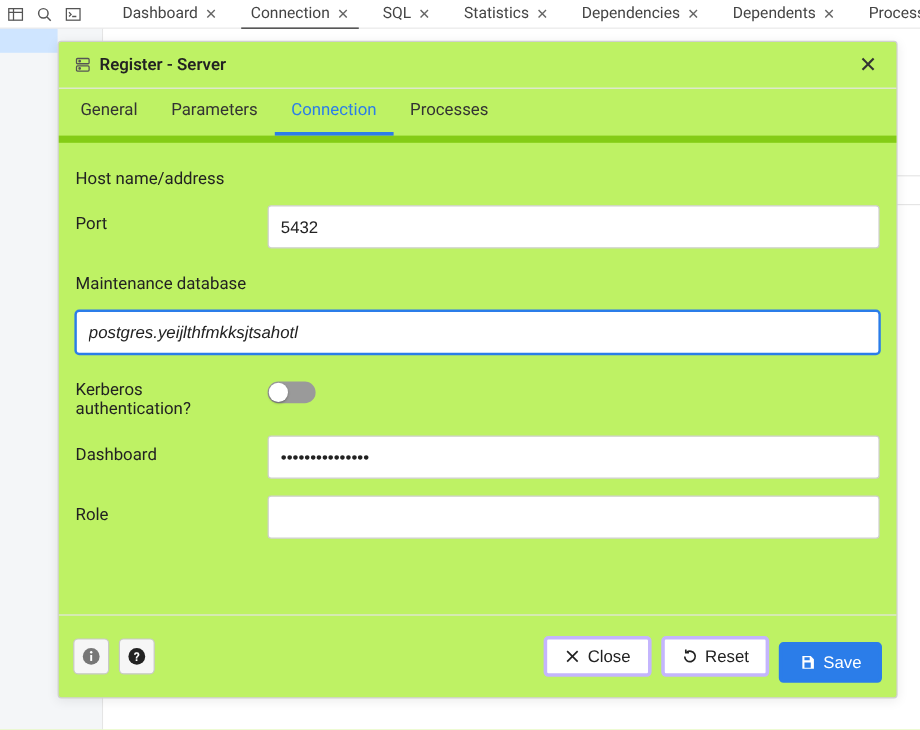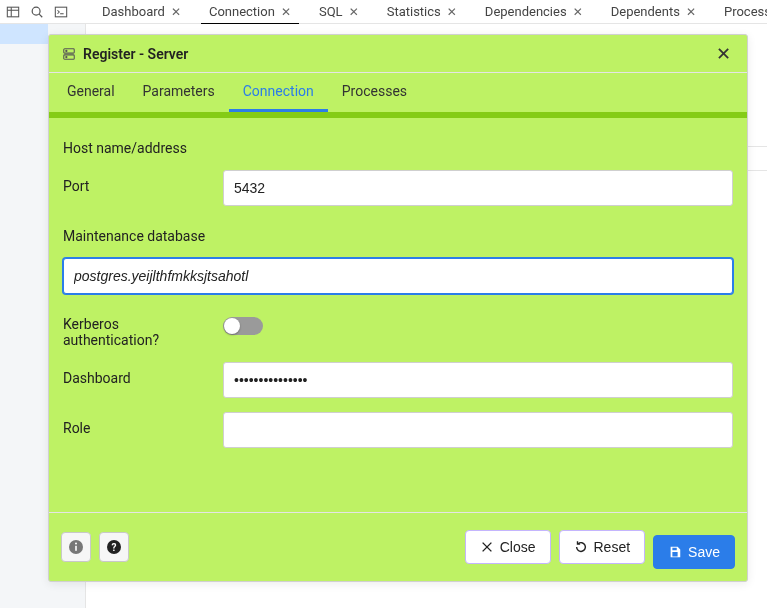--- a/index.html
+++ b/index.html
@@ -40,21 +40,21 @@
 .form-row .control { flex: 1; }
 .text-input { width: 100%; height: 36px; padding: 0 10px; border: 1px solid #cfcfcf; border-radius: 3px; font-size: 14px; color: #222; background: #fff; }
 .text-input.focused { border-color: #2b7de9; box-shadow: 0 0 0 1px #2b7de9; font-style: italic; }
 
 .toggle { position: relative; width: 40px; height: 18px; background: #9a9a9a; border-radius: 9px; cursor: pointer; margin-top:9px;}
 .toggle .knob { position: absolute; left: 1px; top: 1px; width: 16px; height: 16px; background: #fff; border-radius: 50%; box-shadow: 0 1px 2px rgba(0,0,0,0.3); }
 
 .dialog-footer { display: flex; align-items: center; padding: 12px; border-top: 1px solid #e5e5e5; gap: 8px; }
 .footer-icon-btn { width: 30px; height: 30px; border: 1px solid #c8c8c8; border-radius: 4px; background: #f6f6f6; display: flex; align-items: center; justify-content: center; cursor: pointer; color:#444;}
 .footer-spacer { flex: 1; }
-.btn { height: 34px; padding: 0 14px; border: 1px solid #c4b5fd; border-radius: 4px; background: #fff; font-size: 14px; display: flex; align-items: center; gap: 6px; cursor: pointer; color:#222;}
+.btn { height: 34px; padding: 0 14px; border: 3px solid #c4b5fd; border-radius: 4px; background: #fff; font-size: 14px; display: flex; align-items: center; gap: 6px; cursor: pointer; color:#222;}
 .btn.primary { background: #2b7de9; border-color: #2b7de9; color: #fff; margin-top: 10px; }
 .btn svg { width: 14px; height: 14px; }
 </style>
 </head>
 <body>
 
 <div class="top-toolbar">
   <span class="tool-icon">
     <svg viewBox="0 0 16 16" width="14" height="14" fill="none" stroke="currentColor" stroke-width="1.2">
         <rect x="1.5" y="2.5" width="13" height="11"></rect>

